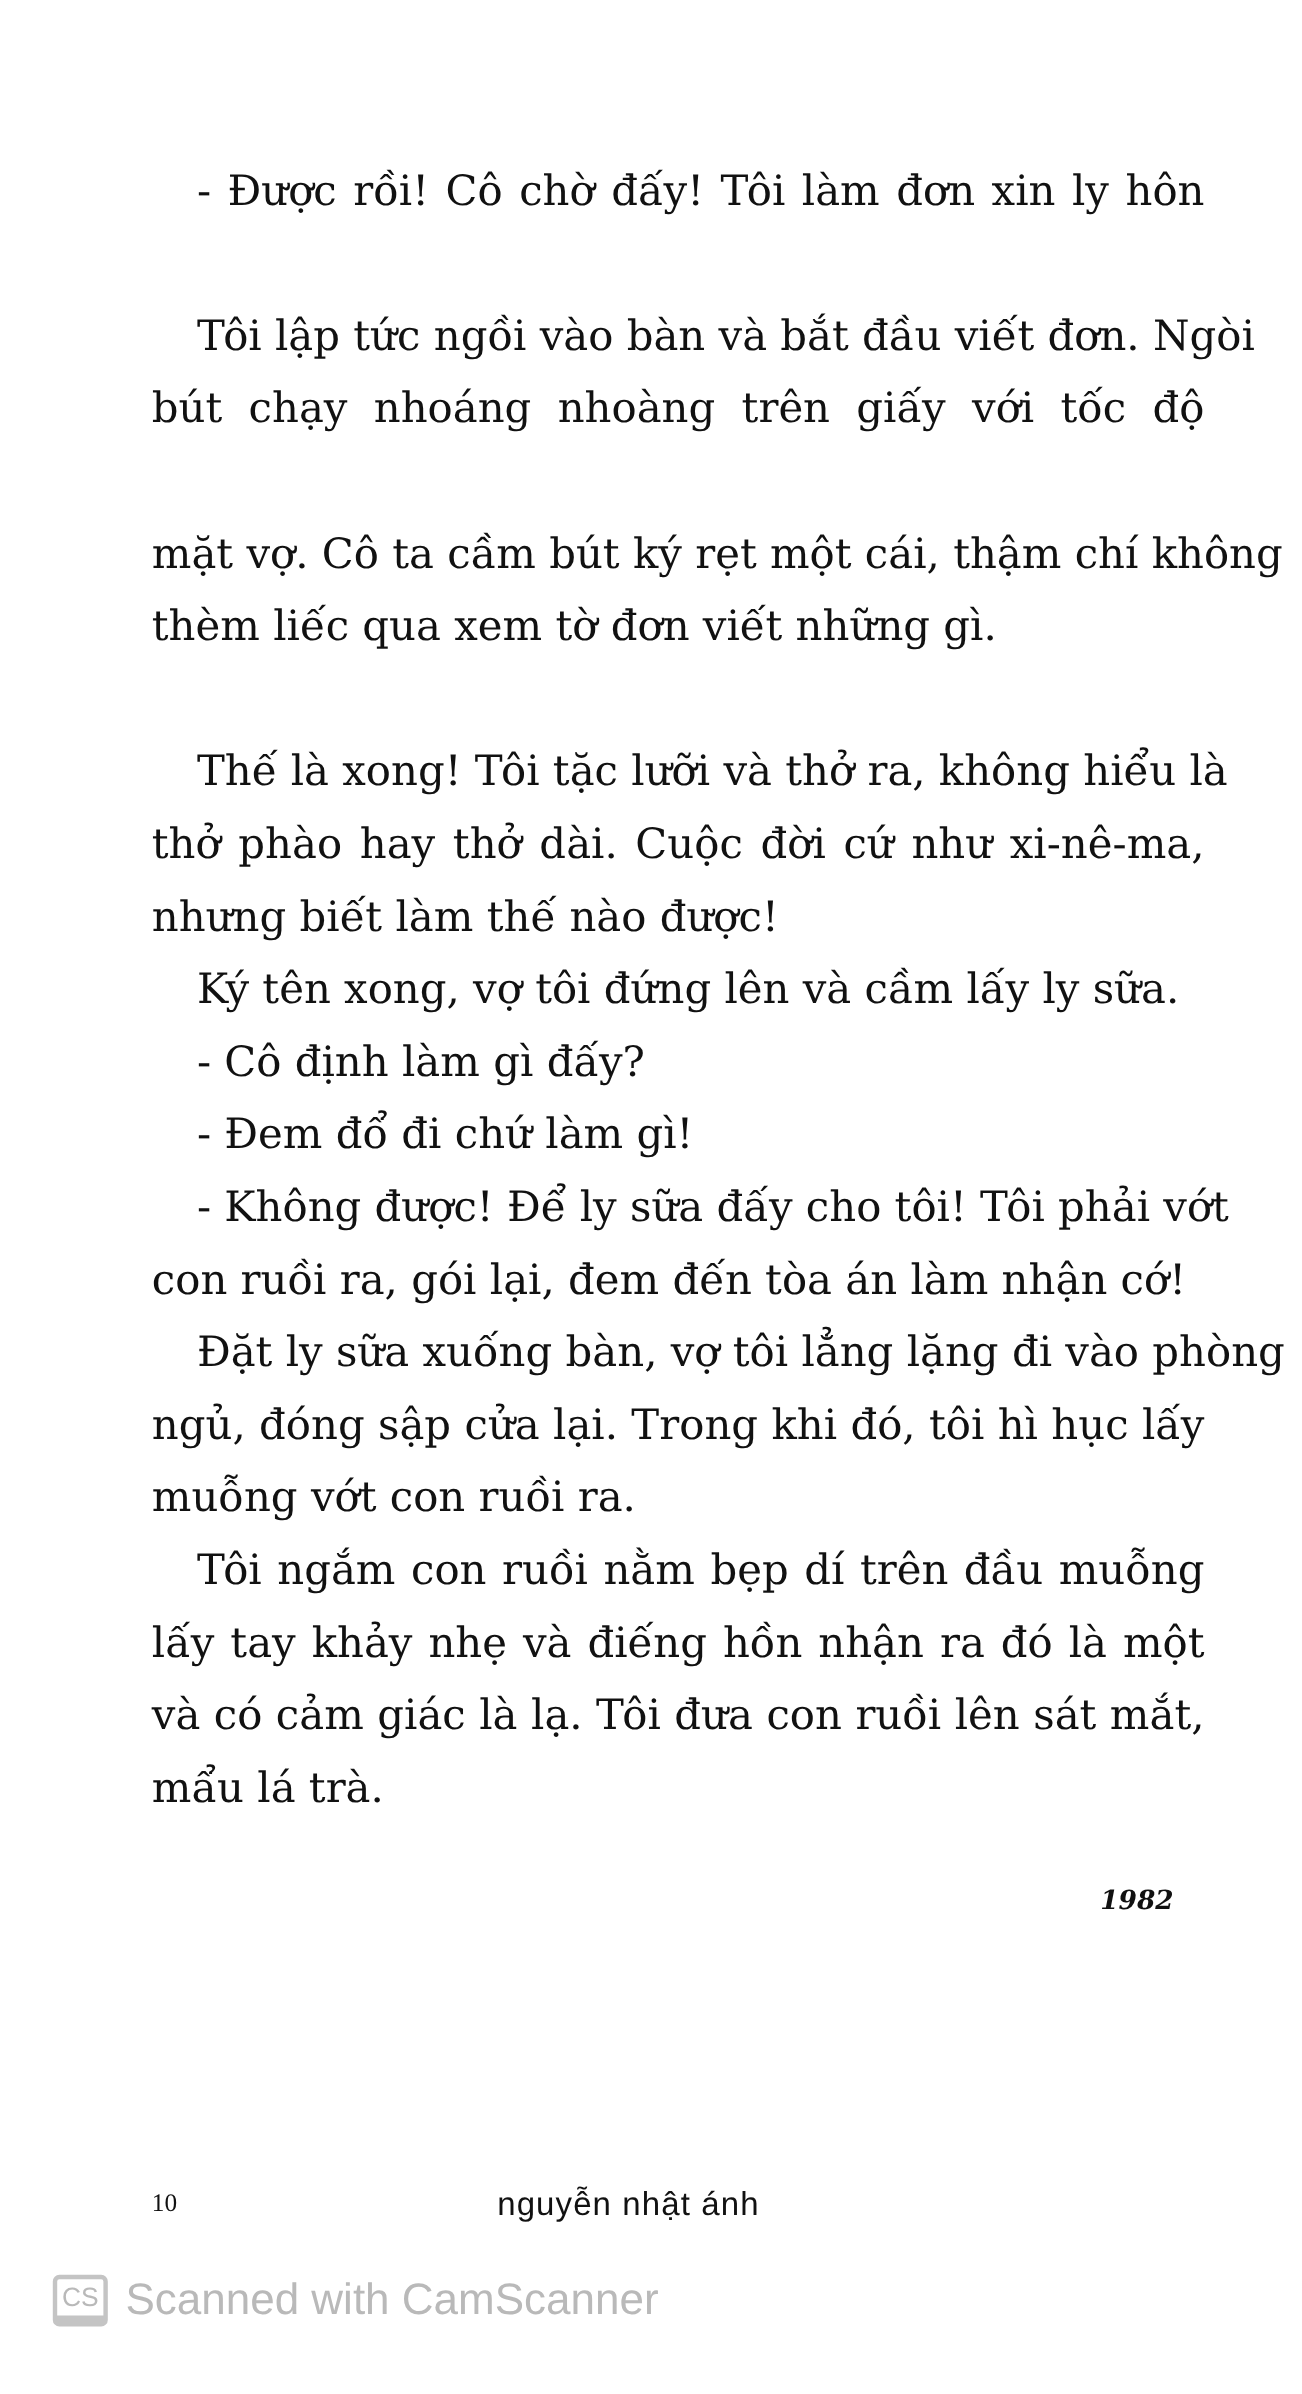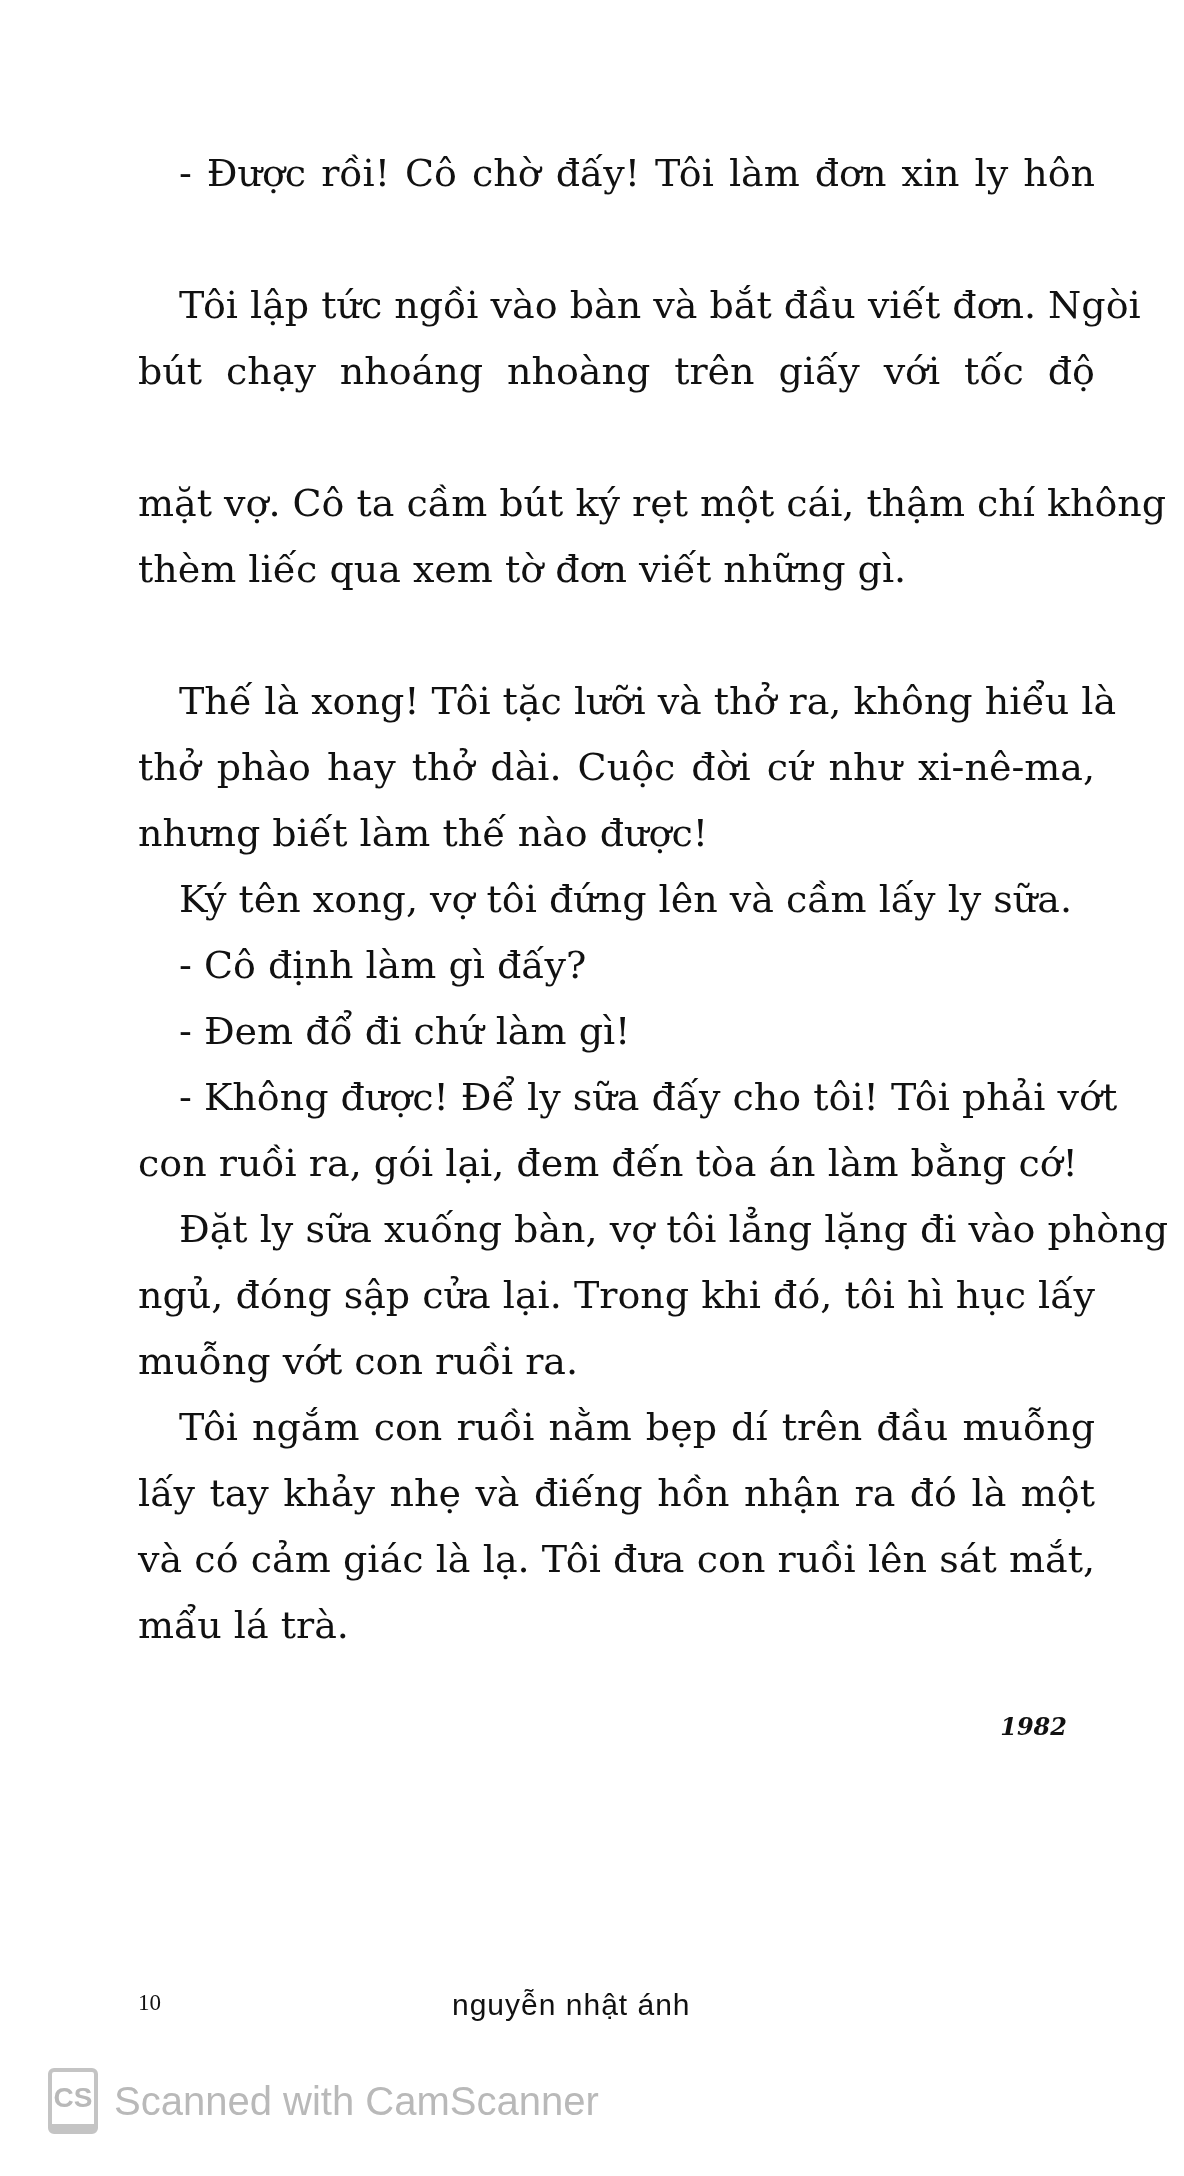--- a/index.html
+++ b/index.html
@@ -5,21 +5,21 @@
   html,body{margin:0;padding:0;background:#fff;}
   body{width:1184px;height:2176px;position:relative;overflow:hidden;font-family:"DejaVu Serif","Liberation Serif",serif;color:#111;}
   .para{position:absolute;left:138px;width:957px;font-size:38px;line-height:66px;text-align:justify;}
   .para .l{display:block;white-space:nowrap;text-align-last:justify;}
   .para .l.last{text-align-last:left;}
   .ind{padding-left:41px;}
   .year{position:absolute;right:117px;top:1712px;font-size:24px;font-style:italic;font-weight:bold;}
   .pnum{position:absolute;left:138px;top:1990px;font-size:23px;font-family:"Liberation Serif",serif;}
   .author{position:absolute;left:452px;top:1988px;font-size:30px;font-family:"Liberation Sans",sans-serif;letter-spacing:1px;}
   .cs{position:absolute;left:48px;top:2068px;display:flex;align-items:center;color:#b9b9b9;font-family:"Liberation Sans",sans-serif;font-size:40px;}
-  .cs .logo{width:50px;height:66px;border:4px solid #c4c4c4;border-radius:6px;box-sizing:border-box;font-size:28px;font-weight:bold;display:flex;align-items:center;justify-content:center;margin-right:16px;border-bottom-width:10px;}
+  .cs .logo{width:50px;height:47px;border:4px solid #c4c4c4;border-radius:6px;box-sizing:border-box;font-size:24px;font-weight:normal;display:flex;align-items:center;justify-content:center;margin-right:16px;border-bottom-width:10px;}
 </style>
 </head>
 <body>
 
 <div id="text">
     <div class="para" style="top: 140px;">
       <span class="l ind">- Được rồi! Cô chờ đấy! Tôi làm đơn xin ly hôn</span>
     </div>
     <div class="para" style="top: 272px;">
       <span class="l ind">Tôi lập tức ngồi vào bàn và bắt đầu viết đơn. Ngòi</span>
@@ -38,21 +38,21 @@
       <span class="l last ind">Ký tên xong, vợ tôi đứng lên và cầm lấy ly sữa.</span>
     </div>
     <div class="para" style="top: 932px;">
       <span class="l last ind">- Cô định làm gì đấy?</span>
     </div>
     <div class="para" style="top: 998px;">
       <span class="l last ind">- Đem đổ đi chứ làm gì!</span>
     </div>
     <div class="para" style="top: 1064px;">
       <span class="l ind">- Không được! Để ly sữa đấy cho tôi! Tôi phải vớt</span>
-      <span class="l last">con ruồi ra, gói lại, đem đến tòa án làm bằng cớ!</span>
+      <span class="l last">con ruồi ra, gói lại, đem đến tòa án làm nhận cớ!</span>
     </div>
     <div class="para" style="top: 1196px;">
       <span class="l ind">Đặt ly sữa xuống bàn, vợ tôi lẳng lặng đi vào phòng</span>
       <span class="l">ngủ, đóng sập cửa lại. Trong khi đó, tôi hì hục lấy</span>
       <span class="l last">muỗng vớt con ruồi ra.</span>
     </div>
     <div class="para" style="top: 1394px;">
       <span class="l ind">Tôi ngắm con ruồi nằm bẹp dí trên đầu muỗng</span>
       <span class="l">lấy tay khảy nhẹ và điếng hồn nhận ra đó là một</span>
       <span class="l">và có cảm giác là lạ. Tôi đưa con ruồi lên sát mắt,</span>

